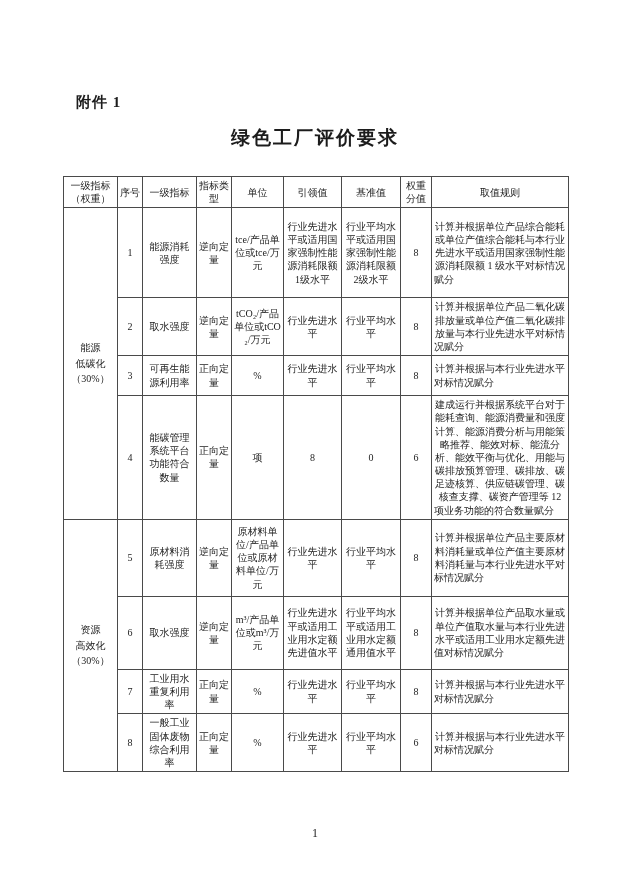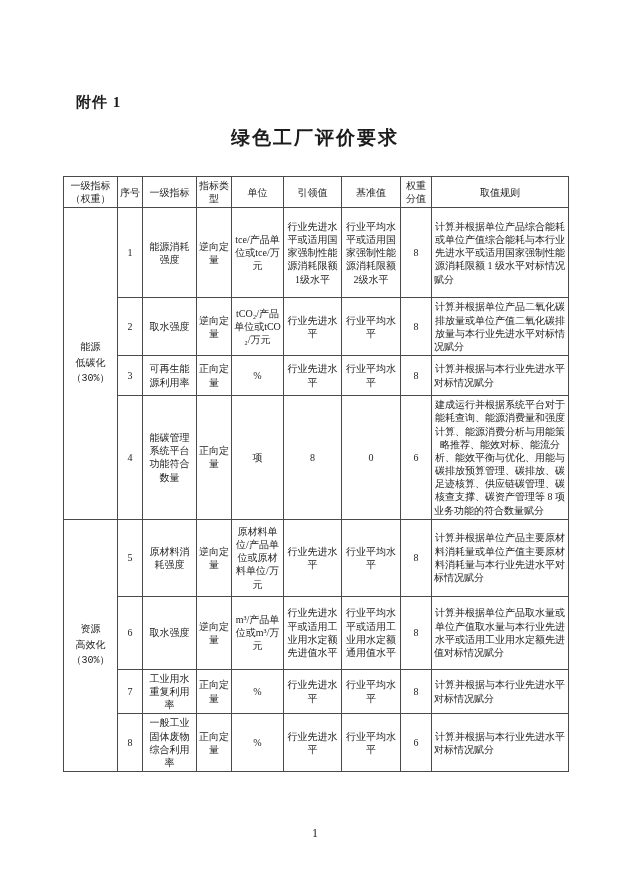--- a/index.html
+++ b/index.html
@@ -58,21 +58,20 @@
   }
   td.rule {
     text-align: left;
     text-align-last: left;
     padding: 3px 4px;
     line-height: 1.32;
   }
   td.group {
     white-space: pre-line;
     line-height: 1.55;
-    font-family: Liberation Mono, monospace;
   }
   td.unit { line-break: anywhere; }
   .page-number {
     position: absolute;
     left: 0; top: 826px;
     width: 100%;
     text-align: center;
     font-size: 12px;
   }
   tr.h-row   { height: 31px; }
@@ -156,21 +155,21 @@
       </tr>
 
       <tr class="r4">
         <td>4</td>
         <td>能碳管理系统平台功能符合数量</td>
         <td>正向定量</td>
         <td class="unit">项</td>
         <td>8</td>
         <td>0</td>
         <td>6</td>
-        <td class="rule">建成运行并根据系统平台对于能耗查询、能源消费量和强度计算、能源消费分析与用能策略推荐、能效对标、能流分析、能效平衡与优化、用能与碳排放预算管理、碳排放、碳足迹核算、供应链碳管理、碳核查支撑、碳资产管理等 8 项业务功能的符合数量赋分</td>
+        <td class="rule">建成运行并根据系统平台对于能耗查询、能源消费量和强度计算、能源消费分析与用能策略推荐、能效对标、能流分析、能效平衡与优化、用能与碳排放预算管理、碳排放、碳足迹核算、供应链碳管理、碳核查支撑、碳资产管理等 12 项业务功能的符合数量赋分</td>
       </tr>
 
       <tr class="r5">
         <td class="group" rowspan="4">资源
 高效化
 （30%）</td>
         <td>5</td>
         <td>原材料消耗强度</td>
         <td>逆向定量</td>
         <td class="unit">原材料单位/产品单位或原材料单位/万元</td>

